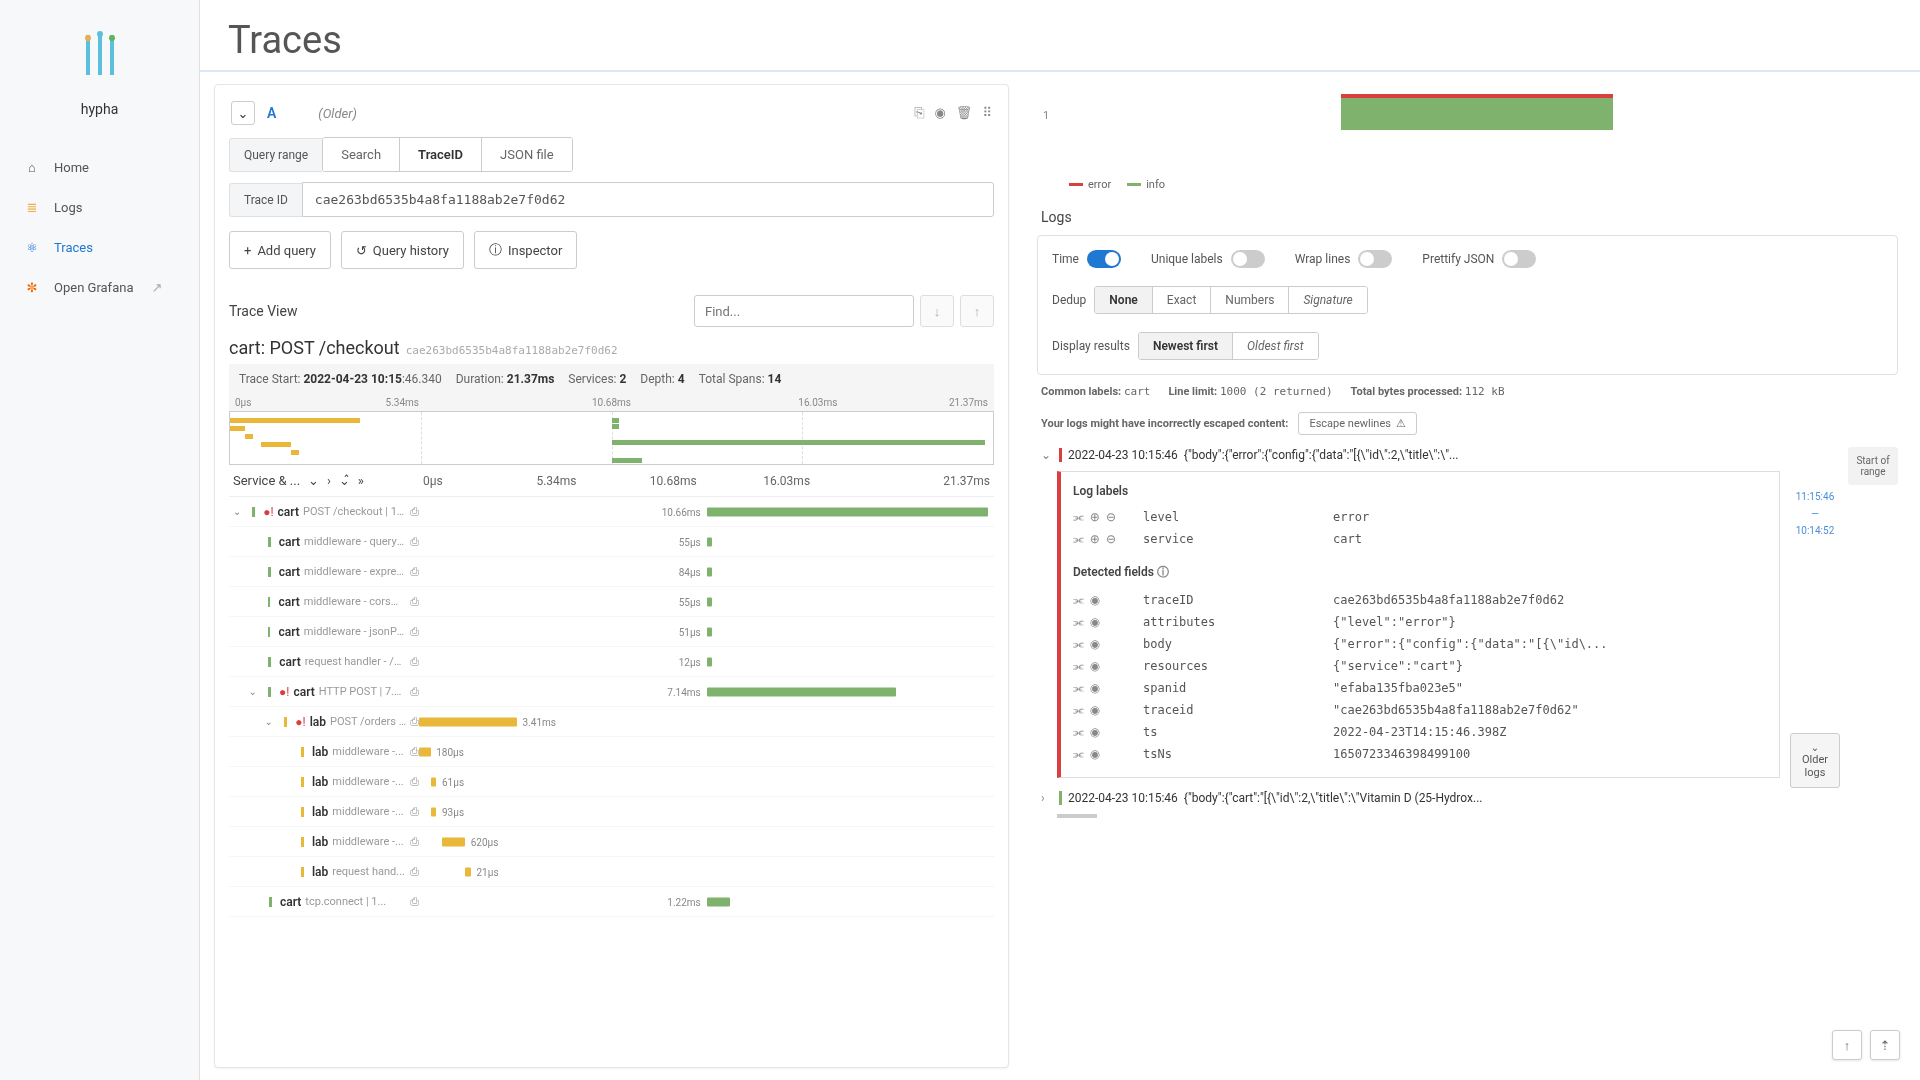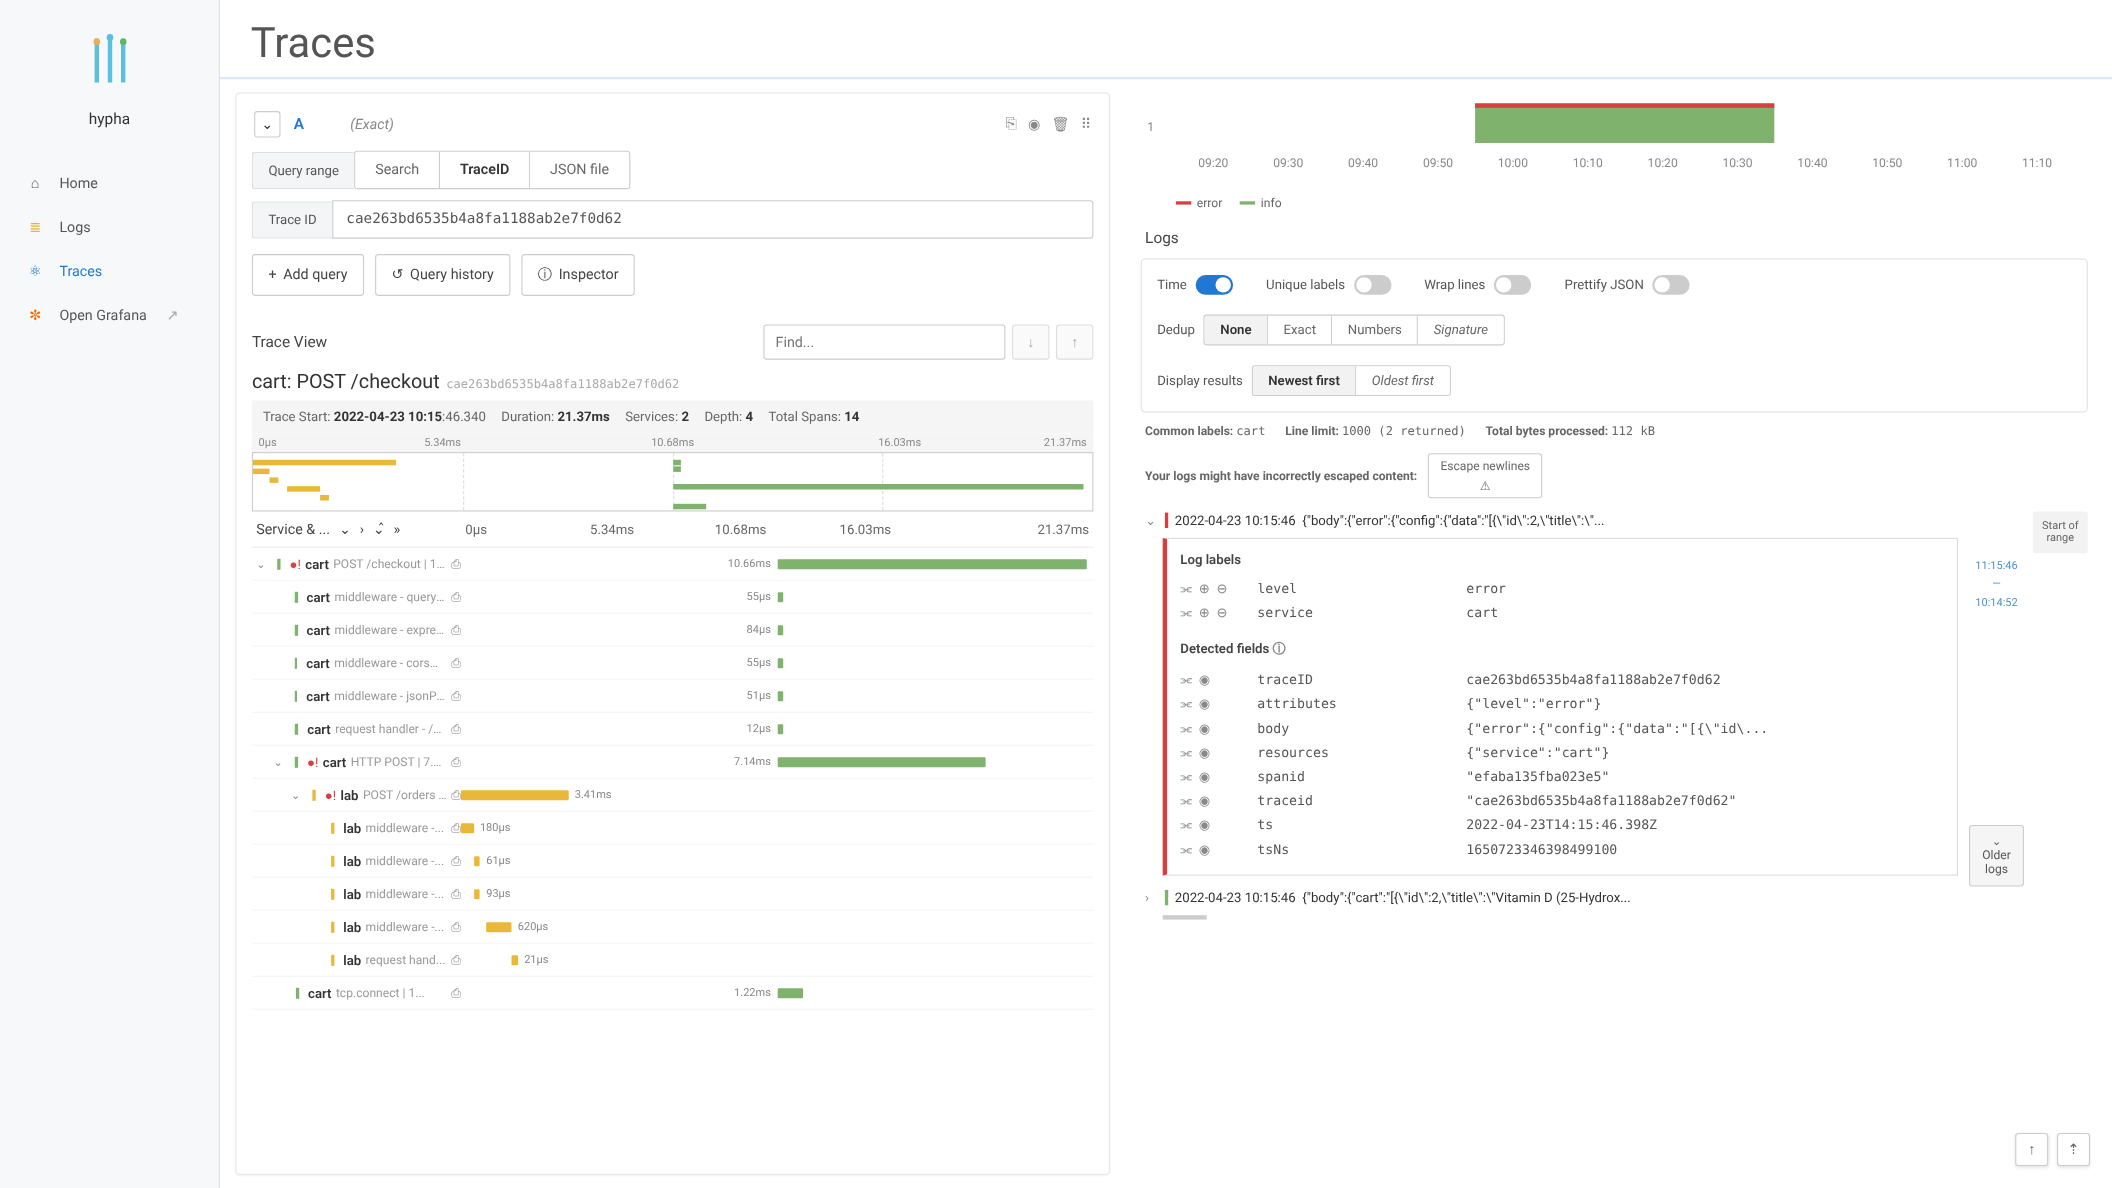--- a/index.html
+++ b/index.html
@@ -82,21 +82,21 @@
 .toggle::after { content: ''; position: absolute; top: 2px; left: 2px; width: 14px; height: 14px; background: #fff; border-radius: 50%; }
 .toggle.on::after { left: auto; right: 2px; }
 .ctl { display: flex; align-items: center; gap: 8px; }
 .pill-group { display: flex; border: 1px solid #ccc; border-radius: 3px; overflow: hidden; }
 .pill { padding: 6px 14px; cursor: pointer; font-size: 12px; background: #fff; border-right: 1px solid #ccc; color: #666; }
 .pill:last-child { border-right: none; font-style: italic; }
 .pill.active { background: #f2f2f2; font-weight: 600; color: #333; }
 .logs-meta { font-size: 11px; color: #666; padding: 10px 4px; display: flex; gap: 18px; flex-wrap: wrap; align-items: center; }
 .mono { font-family: monospace; }
 .warn-line { font-size: 11px; color: #666; padding: 4px 4px 10px; display: flex; align-items: center; gap: 10px; }
-.escape-btn { border: 1px solid #ccc; padding: 4px 10px; border-radius: 3px; font-size: 11px; cursor: pointer; background: #fff; display: flex; align-items: center; gap: 5px; flex-direction: column; }
+.escape-btn { border: 1px solid #ccc; padding: 4px 10px; border-radius: 3px; font-size: 11px; cursor: pointer; background: #fff; display: flex; align-items: center; gap: 5px; }
 .log-entry { display: flex; gap: 6px; font-family: monospace; font-size: 12px; padding: 3px 4px; align-items: flex-start; }
 .log-chev { cursor: pointer; color: #888; width: 12px; }
 .log-lvl { width: 3px; align-self: stretch; }
 .log-text { flex: 1; white-space: nowrap; overflow: hidden; text-overflow: ellipsis; color: #333; }
 .range-badge { background: #f2f2f2; padding: 8px; border-radius: 3px; font-size: 10px; text-align: center; color: #666; width: 50px; }
 .log-entries-container { display: flex; gap: 8px; }
 .log-entries-main { flex: 1; }
 .detail-box { border: 1px solid #ddd; margin: 6px 4px 10px 20px; padding: 12px; border-left: 4px solid #d93f3f; font-size: 12px; }
 .detail-section { font-size: 12px; font-weight: 600; color: #444; margin-bottom: 8px; }
 .detail-row { display: flex; align-items: center; gap: 10px; padding: 4px 0; }
@@ -147,21 +147,21 @@
     </nav>
   </aside>
 
   <div class="main">
     <h1 class="page-title">Traces</h1>
     <div class="panels">
       <div class="left-panel">
         <div class="query-header">
           <span class="chevron-btn">⌄</span>
           <span class="ds-letter">A</span>
-          <span class="ds-name">(Exact)</span>
+          <span class="ds-name">(Older)</span>
           <div class="hdr-icons">
             <span>⎘</span>
             <span>◉</span>
             <span>🗑</span>
             <span>⠿</span>
           </div>
         </div>
         <div class="row">
           <span class="label-box">Query range</span>
           <div class="btn-group">
@@ -447,34 +447,20 @@
         </div>
       </div>
 
       <div class="right-panel">
         <div class="chart-area">
           <span class="chart-y">1</span>
           <div class="chart-bars">
             <div class="chart-bar" style="left:33.3%;width:33.3%;background:#7eb26d;bottom:4px;top:0"></div>
             <div class="chart-bar" style="left:33.3%;width:33.3%;background:#d93f3f;height:4px;bottom:0"></div>
           </div>
-          <div class="chart-x" id="chart-x">
-              <span>09:20</span>
-              <span>09:30</span>
-              <span>09:40</span>
-              <span>09:50</span>
-              <span>10:00</span>
-              <span>10:10</span>
-              <span>10:20</span>
-              <span>10:30</span>
-              <span>10:40</span>
-              <span>10:50</span>
-              <span>11:00</span>
-              <span>11:10</span>
-            </div>
         </div>
         <div class="legend">
           <div class="legend-item">
               <span class="legend-sw" style="background:#d93f3f"></span>
               <span>error</span>
             </div>
           <div class="legend-item">
               <span class="legend-sw" style="background:#7eb26d"></span>
               <span>info</span>
             </div>

